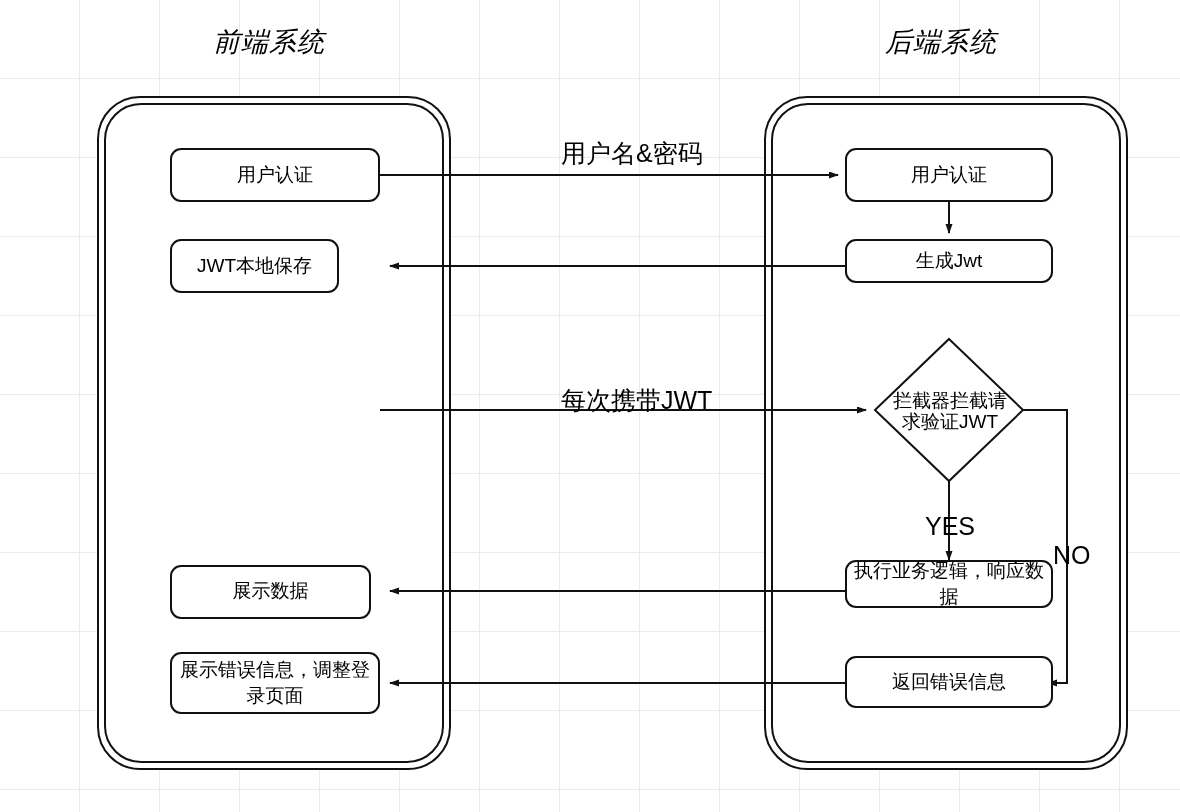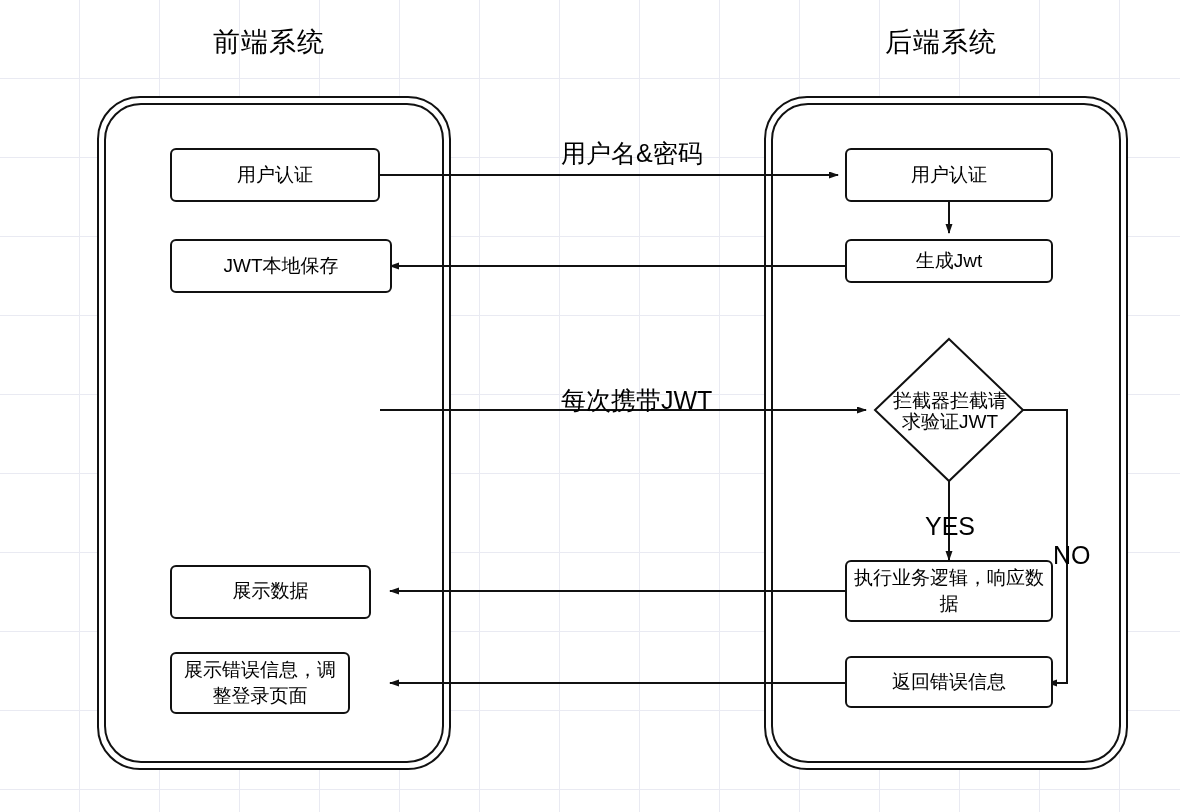--- a/index.html
+++ b/index.html
@@ -31,26 +31,27 @@
     left: 0;
     width: 1180px;
     height: 812px;
   }
   .lane-title {
     position: absolute;
     font-size: 27px;
     letter-spacing: 1px;
     white-space: nowrap;
     color: #000;
+    font-style: italic;
   }
   .node {
     position: absolute;
     box-sizing: border-box;
     border: 2px solid #111111;
-    border-radius: 6px;
+    border-radius: 11px;
     background: #ffffff;
     display: flex;
     align-items: center;
     justify-content: center;
     text-align: center;
     font-size: 19px;
     line-height: 26px;
     color: #000;
   }
   .diamond-label {
@@ -106,28 +107,28 @@
 
     <path d="M1023,410 L1067,410 L1067,683 L1048,683" fill="none" stroke="#111111" stroke-width="2" marker-end="url(#arrow)"></path>
 
     <line x1="845" y1="683" x2="390" y2="683" stroke="#111111" stroke-width="2" marker-end="url(#arrow)"></line>
   </svg>
 
   <div class="lane-title" style="left:213px; top:24px;">前端系统</div>
   <div class="lane-title" style="left:885px; top:24px;">后端系统</div>
 
   <div class="node" style="left:170px; top:148px; width:210px; height:54px;">用户认证</div>
-  <div class="node" style="left:170px; top:239px; width:222px; height:54px;">JWT本地保存</div>
+  <div class="node" style="left:170px; top:239px; width:169px; height:54px;">JWT本地保存</div>
   <div class="node" style="left:170px; top:565px; width:201px; height:54px;font-family:Liberation Mono, monospace;">展示数据</div>
-  <div class="node" style="left:170px; top:652px; width:180px; height:62px; padding:15px 8px;">展示错误信息，调整登录页面</div>
+  <div class="node" style="left:170px; top:652px; width:210px; height:62px; padding:15px 8px;">展示错误信息，调整登录页面</div>
 
   <div class="node" style="left:845px; top:148px; width:208px; height:54px;">用户认证</div>
   <div class="node" style="left:845px; top:239px; width:208px; height:44px;">生成Jwt</div>
   <div class="diamond-label" style="left:885px; top:385px; width:130px; height:52px;">拦截器拦截请求验证JWT</div>
-  <div class="node" style="left:845px; top:560px; width:208px; height:62px; padding:0 6px;">执行业务逻辑，响应数据</div>
+  <div class="node" style="left:845px; top:560px; width:208px; height:48px; padding:0 6px;">执行业务逻辑，响应数据</div>
   <div class="node" style="left:845px; top:656px; width:208px; height:52px;">返回错误信息</div>
 
   <div class="edge-label" style="left:561px; top:137px;">用户名&amp;密码</div>
   <div class="edge-label" style="left:561px; top:384px;">每次携带JWT</div>
   <div class="edge-label" style="left:925px; top:512px;">YES</div>
   <div class="edge-label" style="left:1053px; top:509px;margin-top:32px;">NO</div>
 
 </div>
 
 </body></html>

